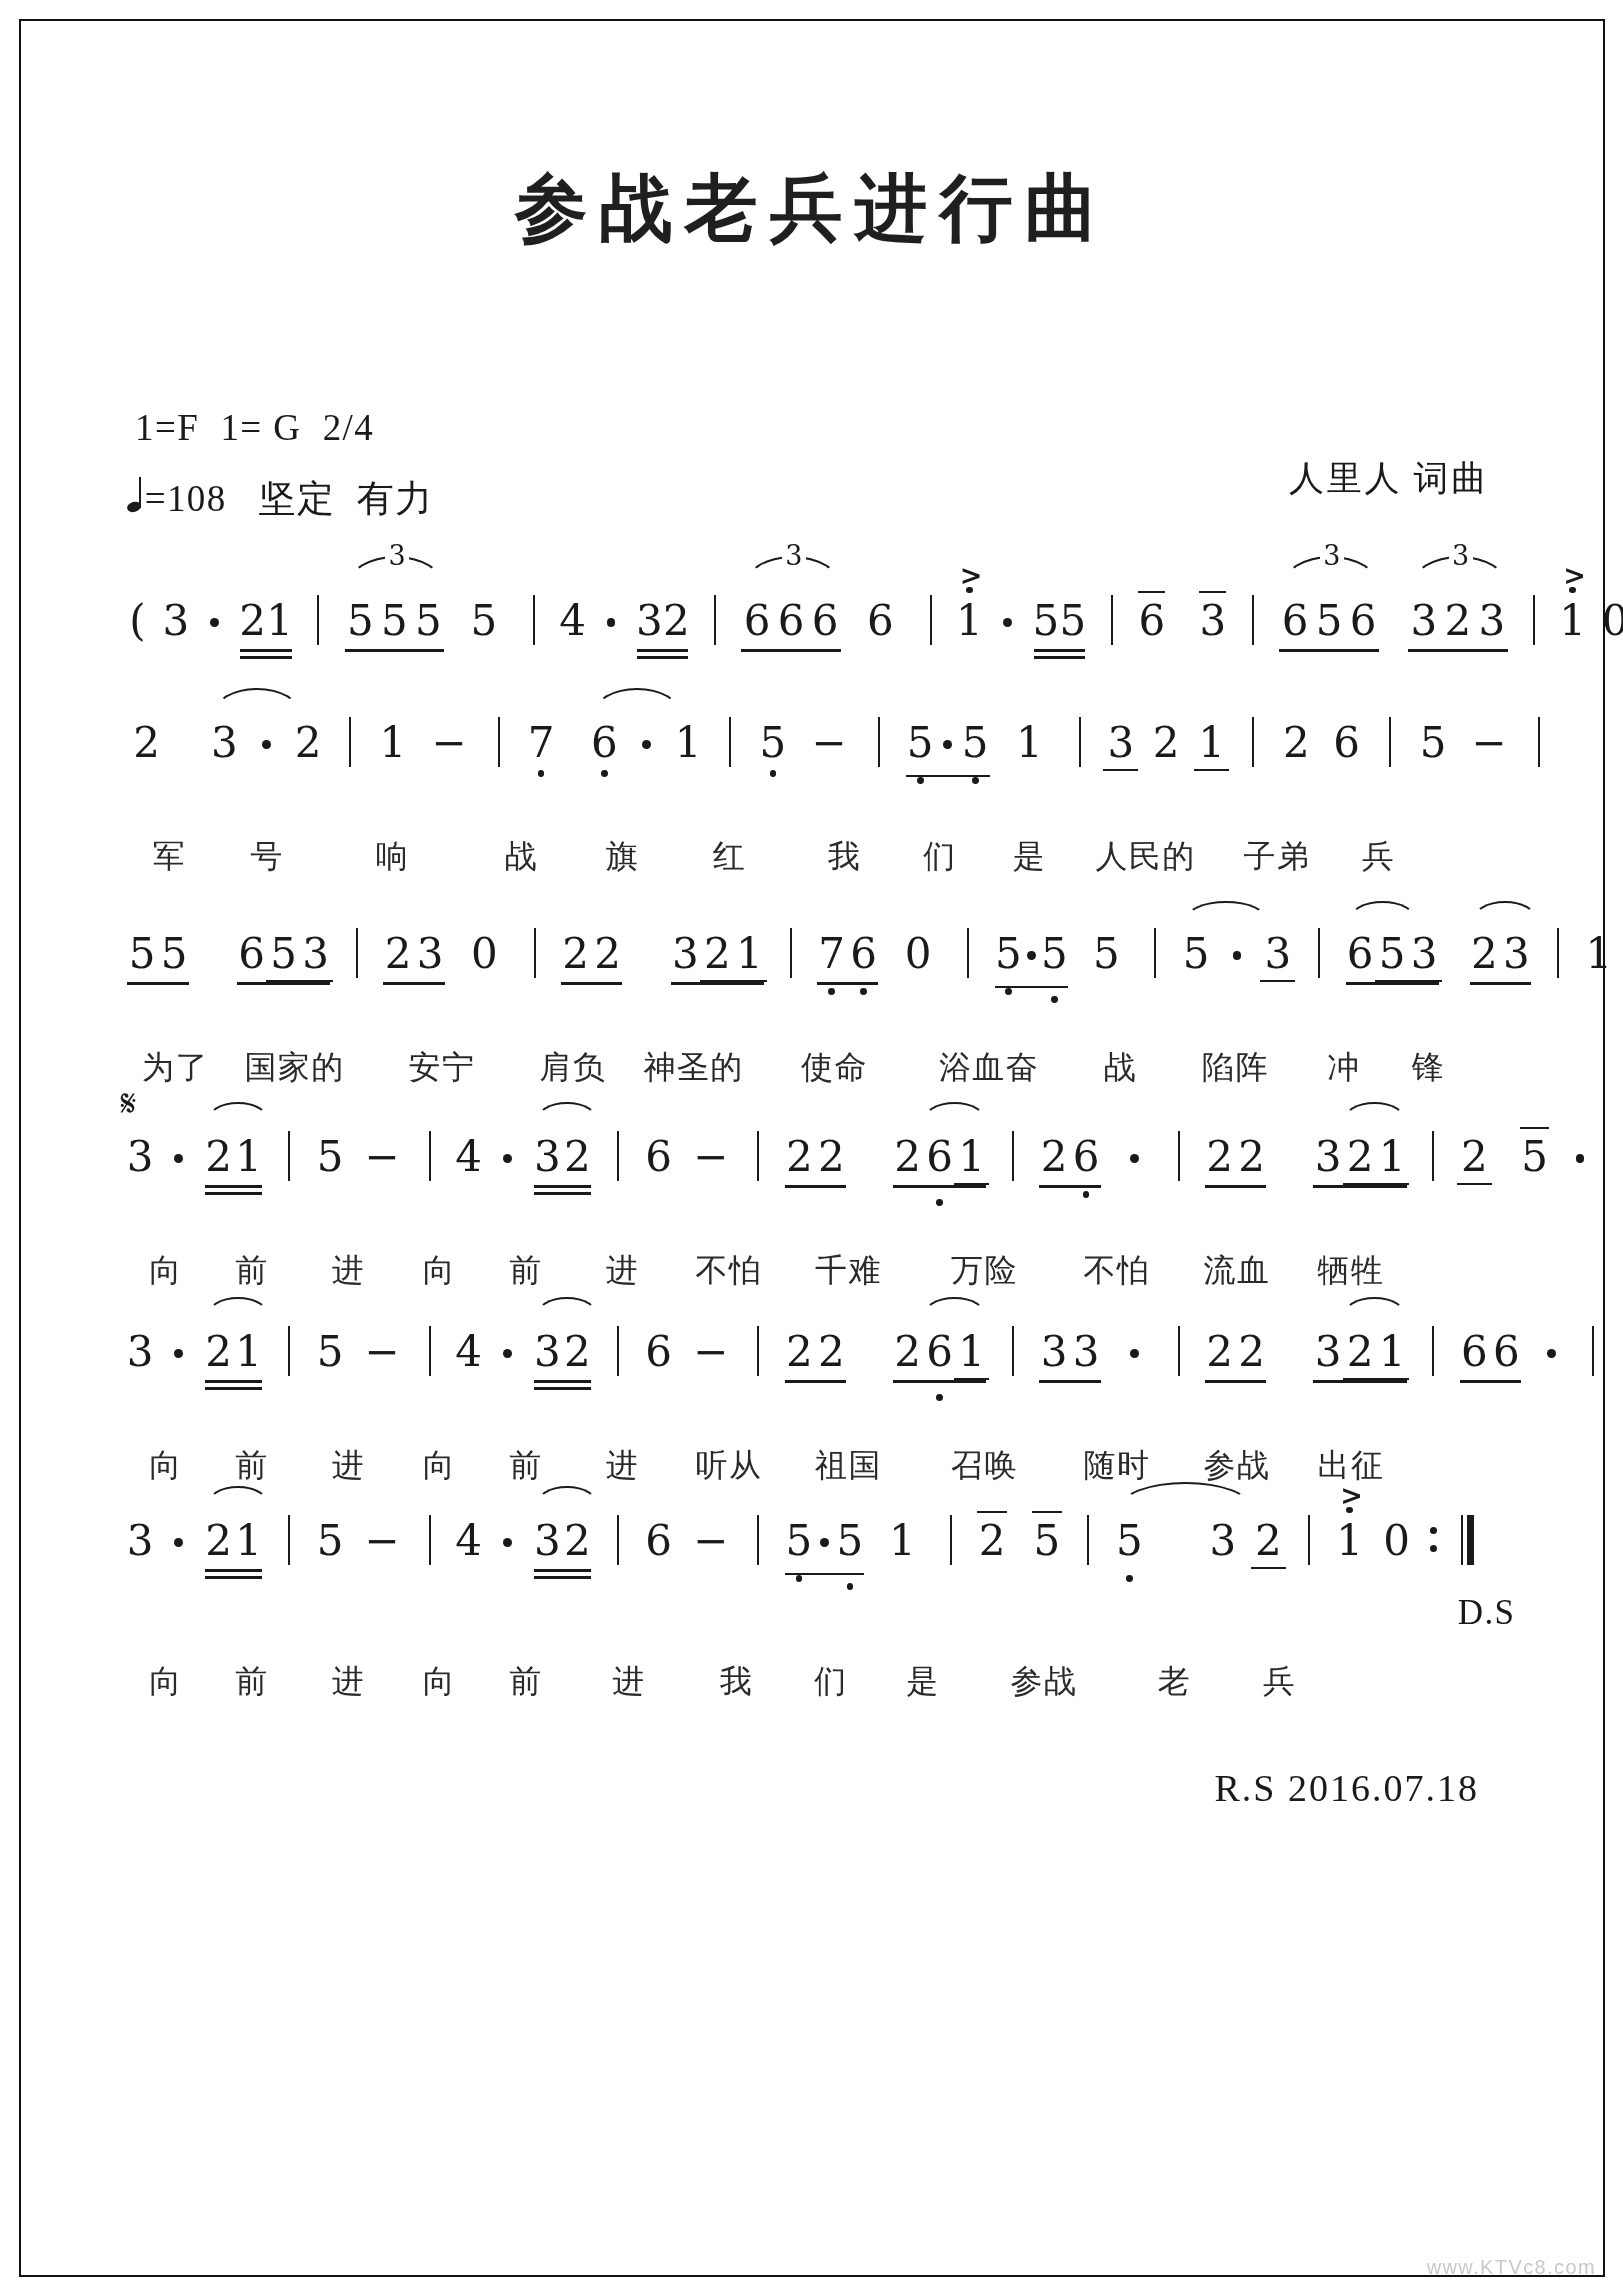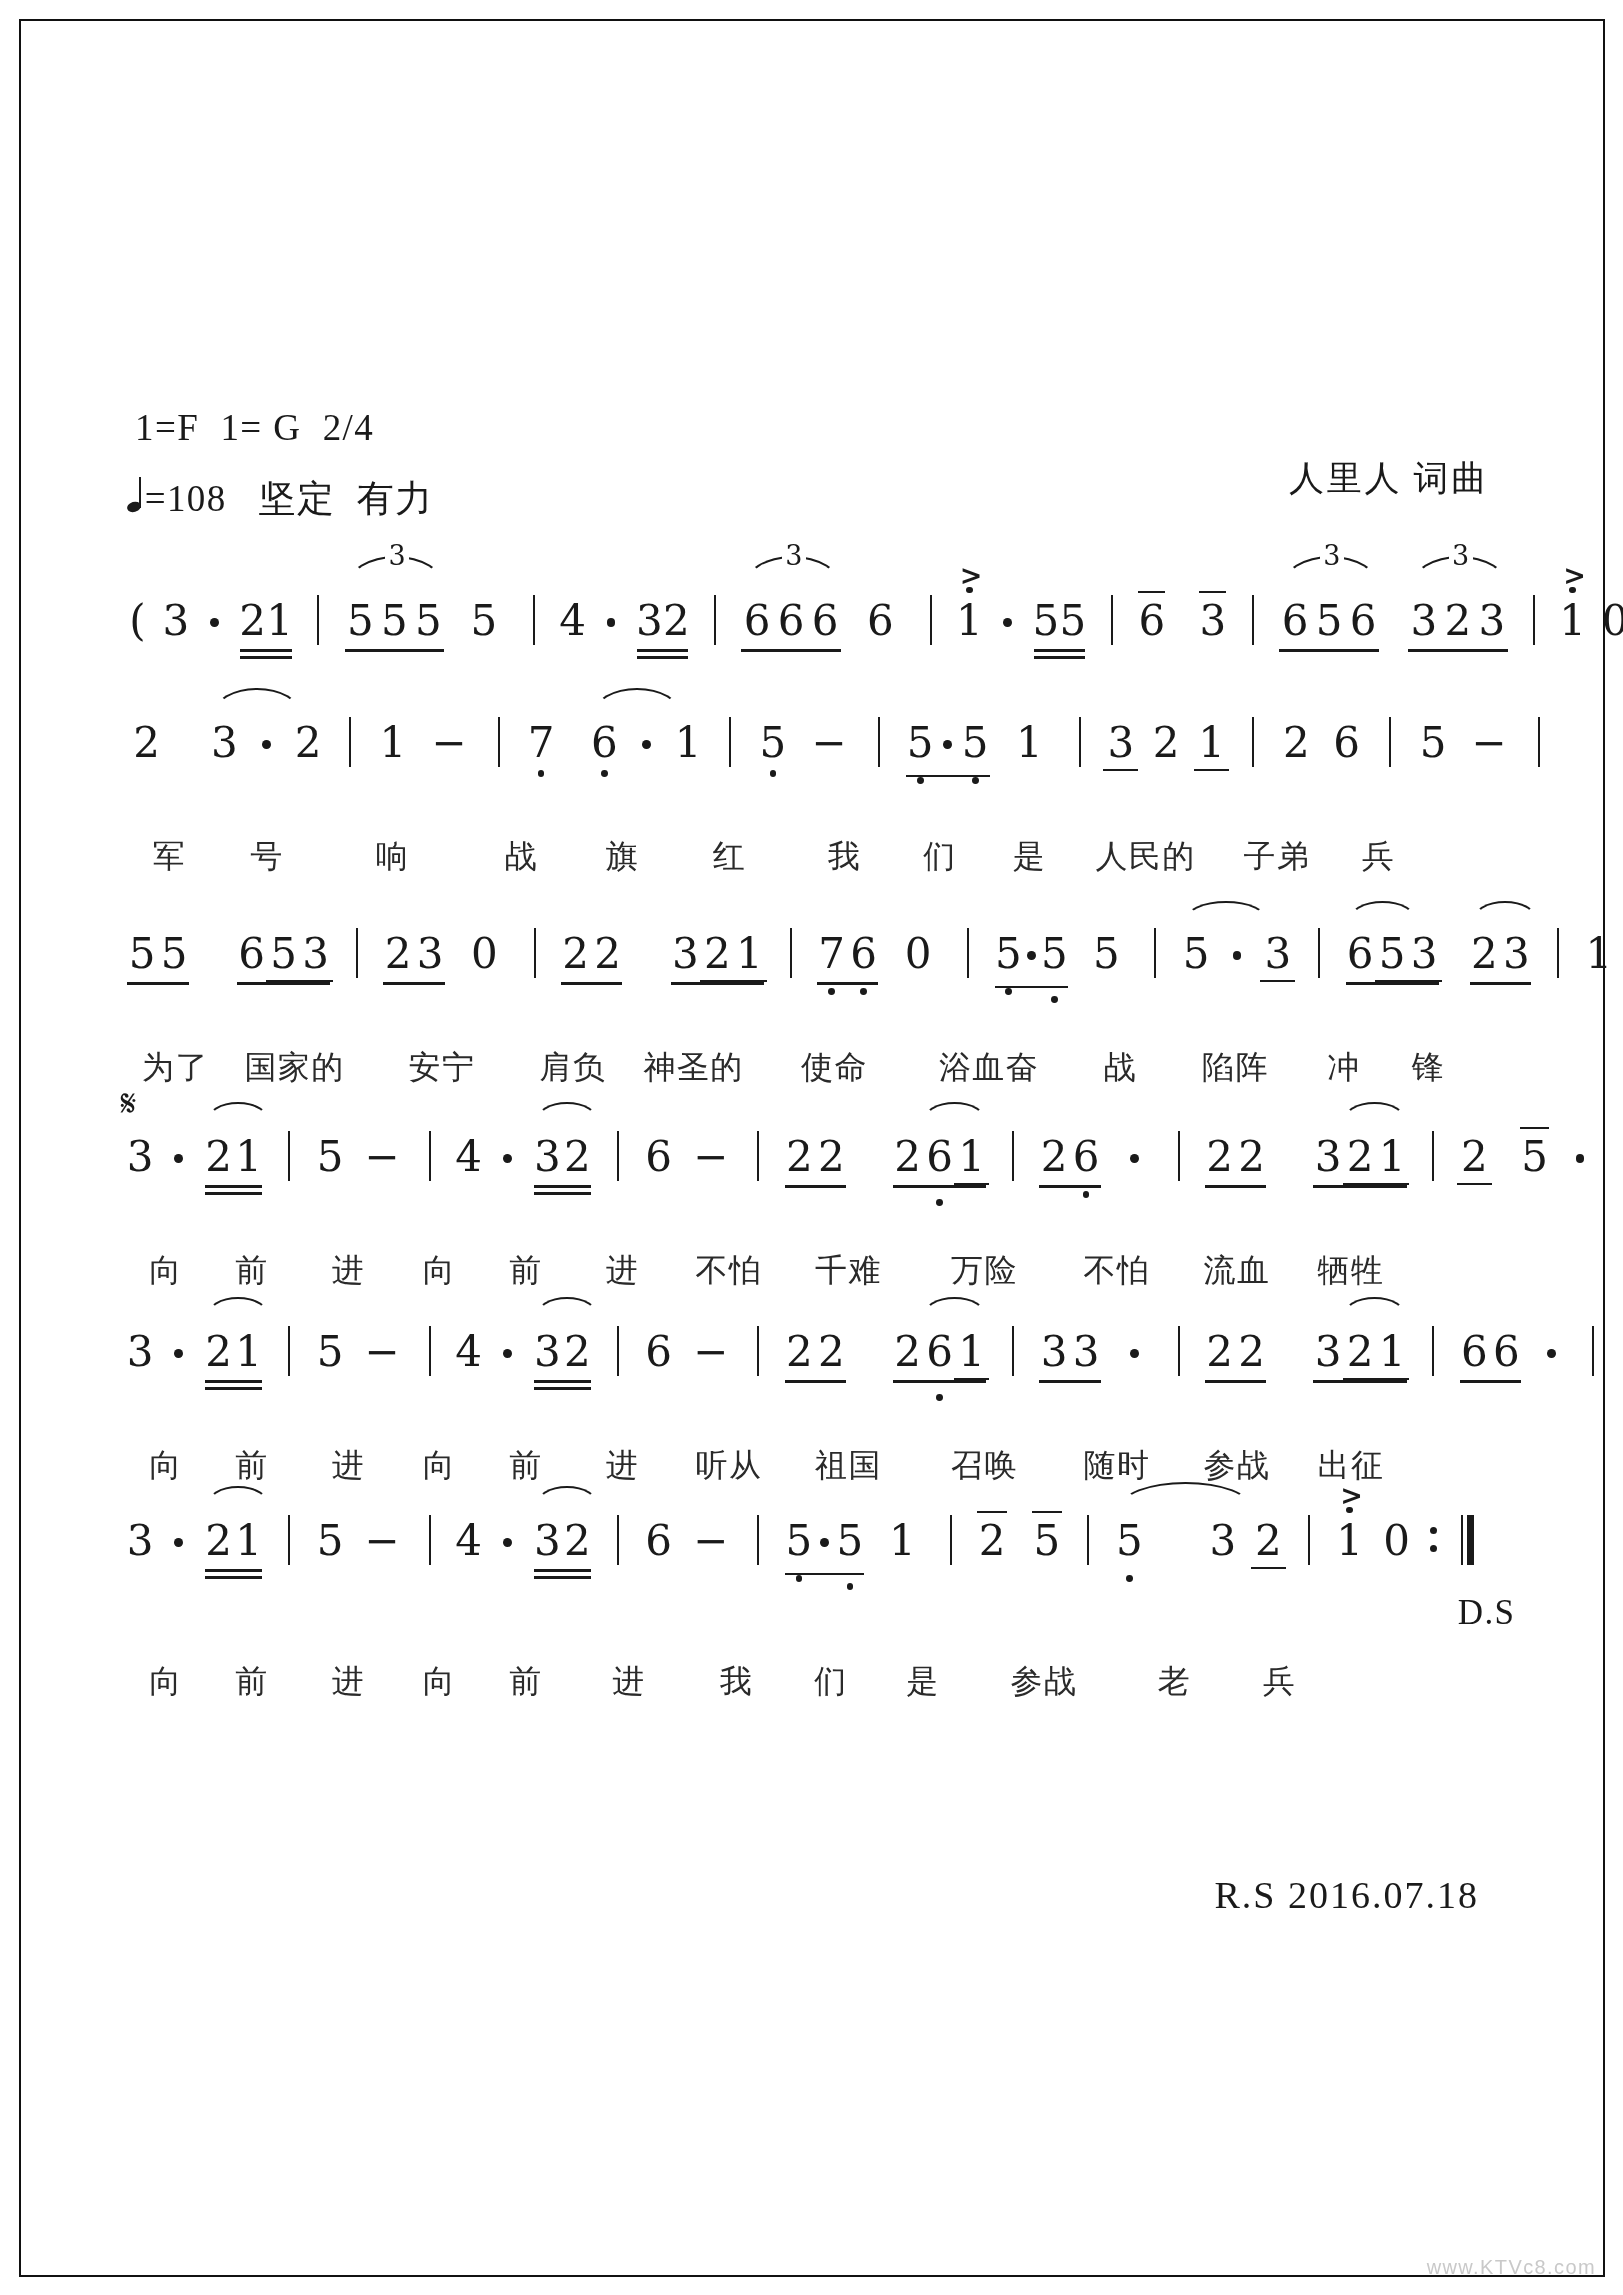--- a/index.html
+++ b/index.html
@@ -352,21 +352,21 @@
   .ds-mark {
     position: absolute;
     font-size: 35px;
     letter-spacing: 1.4px;
   }
 
   
   .signature {
     position: absolute;
     right: 145px;
-    top: 1873px;
+    top: 1766px;
     font-size: 38px;
     letter-spacing: 2px;
     white-space: pre;
   }
   .footer {
     position: absolute;
     left: 175px;
     top: 1894px;
     width: 1285px;
     font-size: 30px;
@@ -387,20 +387,21 @@
     letter-spacing: 1.4px;
     color: #c9c9c9;
   }
 </style>
 </head>
 <body>
 
 <div class="page">
   <div class="sheet-border"></div>
 
+  <div class="title">参战老兵进行曲</div>
 
   <div class="meta-key">1=F  1= G  2/4</div>
   <div class="meta-tempo">
     <span class="quarter-note">
       <span class="head"></span><span class="stem"></span>
     </span>
     <span>=108   坚定  有力</span>
   </div>
   <div class="meta-author">人里人 词曲</div>
 

